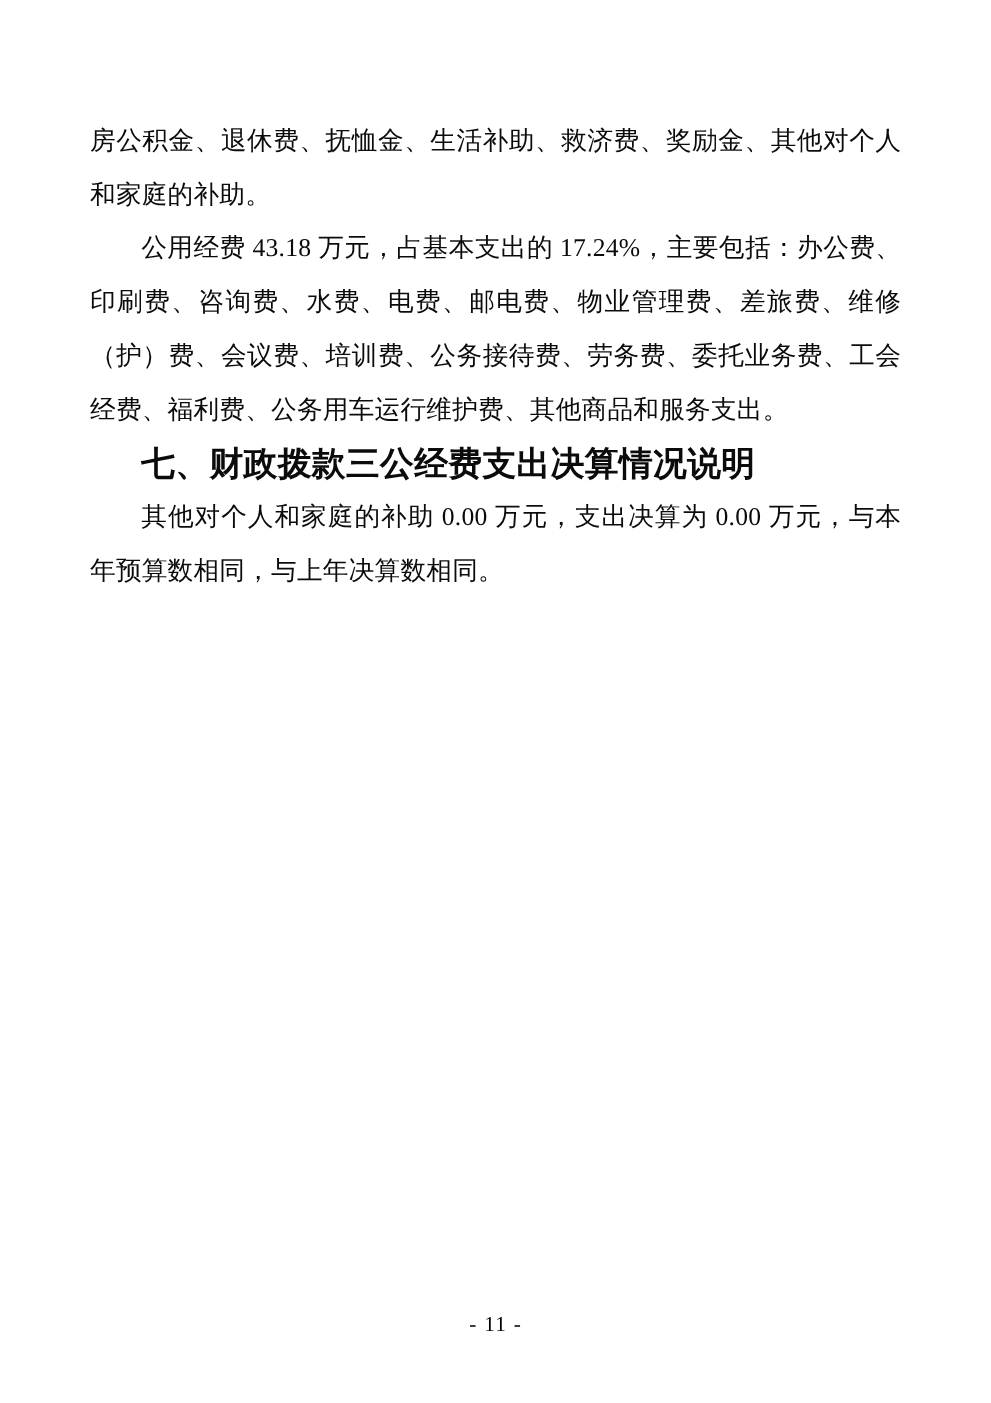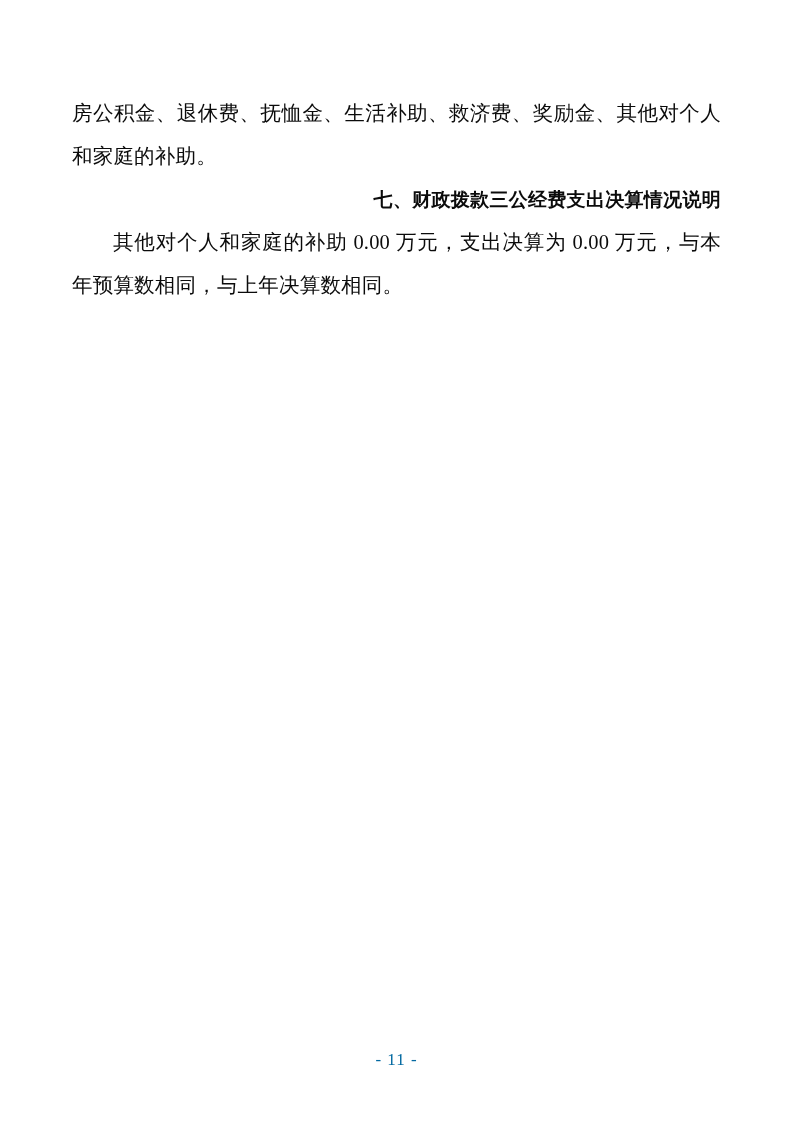--- a/index.html
+++ b/index.html
@@ -34,47 +34,47 @@
     text-align: justify;
     text-justify: inter-ideograph;
     letter-spacing: 0.2px;
     font-family: "Liberation Serif", "DejaVu Serif", serif;
   }
   p.indent {
     text-indent: 41px;
   }
   p.heading {
     margin: 0;
-    font-size: 19px;
+    font-size: 27px;
     line-height: 43px;
     font-weight: bold;
     text-indent: 41px;
     letter-spacing: 0.3px;
-    text-align: right;
   }
   .footer {
     position: absolute;
     left: 0;
     right: 0;
     bottom: 52px;
     text-align: center;
     font-size: 17px;
     letter-spacing: 1px;
-    color: #0369a1;
+    color: #000000;
     font-family: "Liberation Serif", "DejaVu Serif", serif;
   }
 </style>
 </head>
 <body>
 
 <div class="page">
   <div class="doc-body">
 
     <p class="para">房公积金、退休费、抚恤金、生活补助、救济费、奖励金、其他对个人和家庭的补助。</p>
 
+    <p class="para indent">公用经费 43.18 万元，占基本支出的 17.24%，主要包括：办公费、印刷费、咨询费、水费、电费、邮电费、物业管理费、差旅费、维修（护）费、会议费、培训费、公务接待费、劳务费、委托业务费、工会经费、福利费、公务用车运行维护费、其他商品和服务支出。</p>
 
     <p class="heading">七、财政拨款三公经费支出决算情况说明</p>
 
 
 
 
 
 
     <p class="para indent">其他对个人和家庭的补助 0.00 万元，支出决算为 0.00 万元，与本年预算数相同，与上年决算数相同。</p>
 

